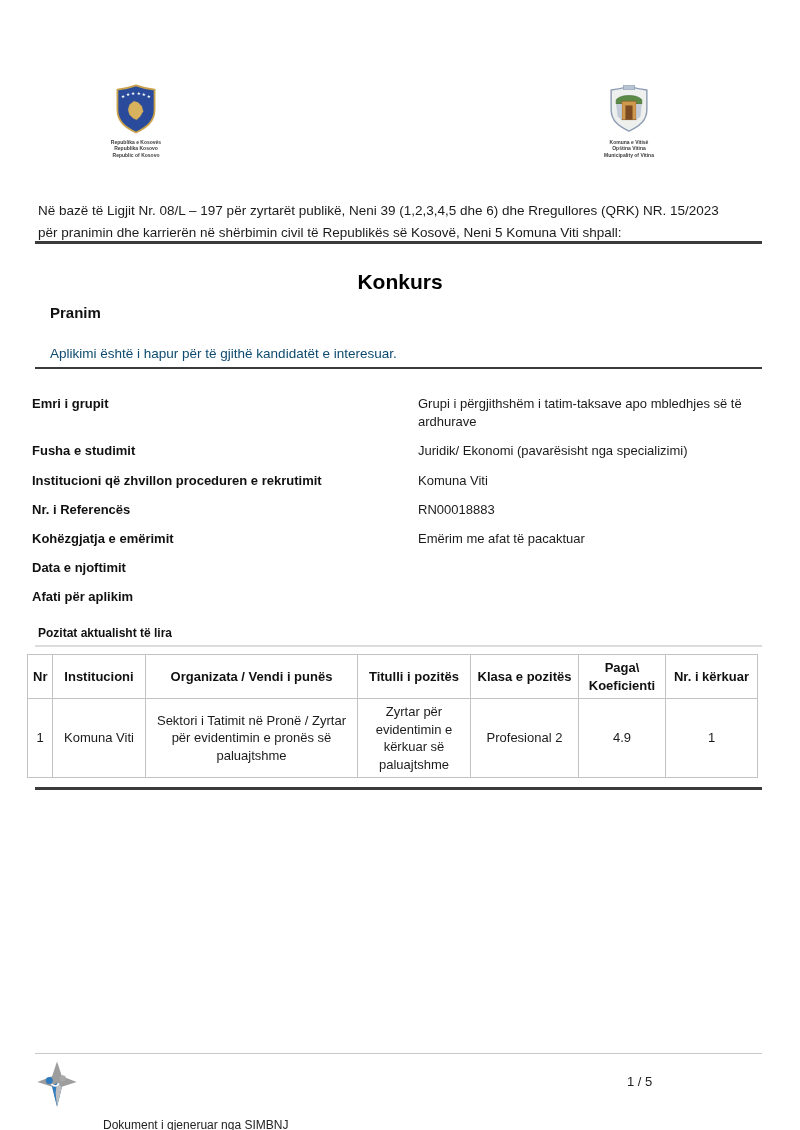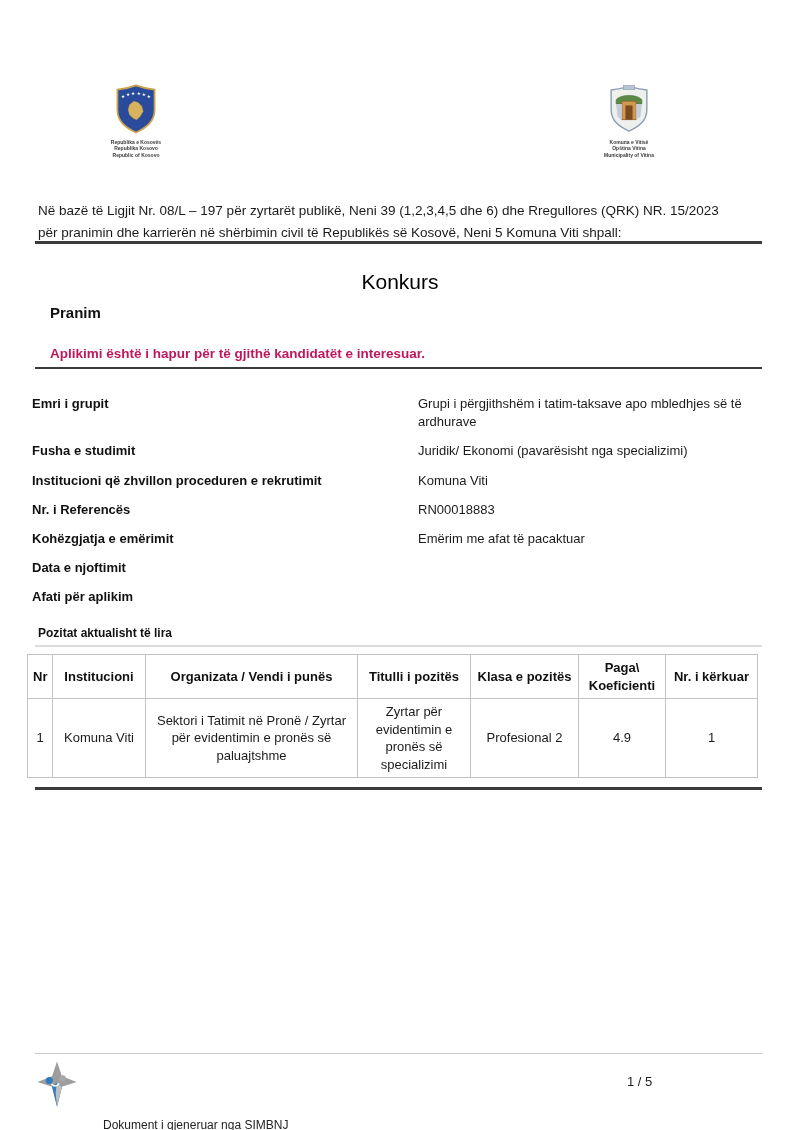--- a/index.html
+++ b/index.html
@@ -10,23 +10,23 @@
   }
   .logo-block{position:absolute;width:70px;text-align:center;}
   .logo-left{left:101px;top:84px;}
   .logo-right{left:594px;top:84px;}
   .logo-caption{font-size:5px;line-height:1.25;color:#3a3a3a;font-weight:bold;margin-top:1px;white-space:pre-line;}
   .intro{position:absolute;left:38px;top:200px;width:700px;font-size:13.5px;line-height:1.6;color:#1b1b1b;}
   .rule{position:absolute;left:35px;width:727px;background:#3b3b3b;height:3px;}
   .rule-1{top:241px;}
   .rule-2{top:367px;height:2px;}
   .rule-3{top:787px;}
-  .doc-title{position:absolute;left:0;top:270px;width:800px;text-align:center;font-size:21px;font-weight:normal;color:#000;}
+  .doc-title{position:absolute;left:0;top:270px;width:800px;text-align:center;font-size:21px;font-weight:bold;color:#000;}
   .subtitle{position:absolute;left:50px;top:304px;font-size:15px;font-weight:bold;color:#111;}
-  .notice{position:absolute;left:50px;top:346px;font-size:13.5px;font-weight:bold;color:#be185d;}
+  .notice{position:absolute;left:50px;top:346px;font-size:13.5px;font-weight:normal;color:#0c4a6e;}
   .fields{position:absolute;left:32px;top:395px;width:730px;}
   .field-row{display:flex;margin-bottom:11px;font-size:13px;line-height:1.4;gap:20px;}
   .field-label{flex:0 0 366px;font-weight:bold;color:#111;padding-right:10px;box-sizing:border-box;}
   .field-value{flex:1;color:#1b1b1b;}
   .positions-heading{position:absolute;left:38px;top:626px;font-size:12px;font-weight:bold;color:#111;}
   .rule-light{position:absolute;left:35px;top:645px;width:727px;height:2px;background:#dcdcdc;}
   table.positions{
     position:absolute;left:27px;top:654px;width:730px;border-collapse:collapse;
     font-size:13px;color:#1b1b1b;table-layout:fixed;
   }
@@ -139,21 +139,21 @@
         <th>Paga\
 Koeficienti</th>
         <th>Nr. i kërkuar</th>
       </tr>
     </thead>
   <tbody>
       <tr>
         <td>1</td>
         <td>Komuna Viti</td>
         <td>Sektori i Tatimit në Pronë / Zyrtar për evidentimin e pronës së paluajtshme</td>
-        <td>Zyrtar për evidentimin e pronës së specializimi</td>
+        <td>Zyrtar për evidentimin e kërkuar së paluajtshme</td>
         <td>Profesional 2</td>
         <td>4.9</td>
         <td>1</td>
       </tr>
     </tbody>
 </table>
 
 <div class="rule rule-3"></div>
 
 <div class="footer-rule"></div>

